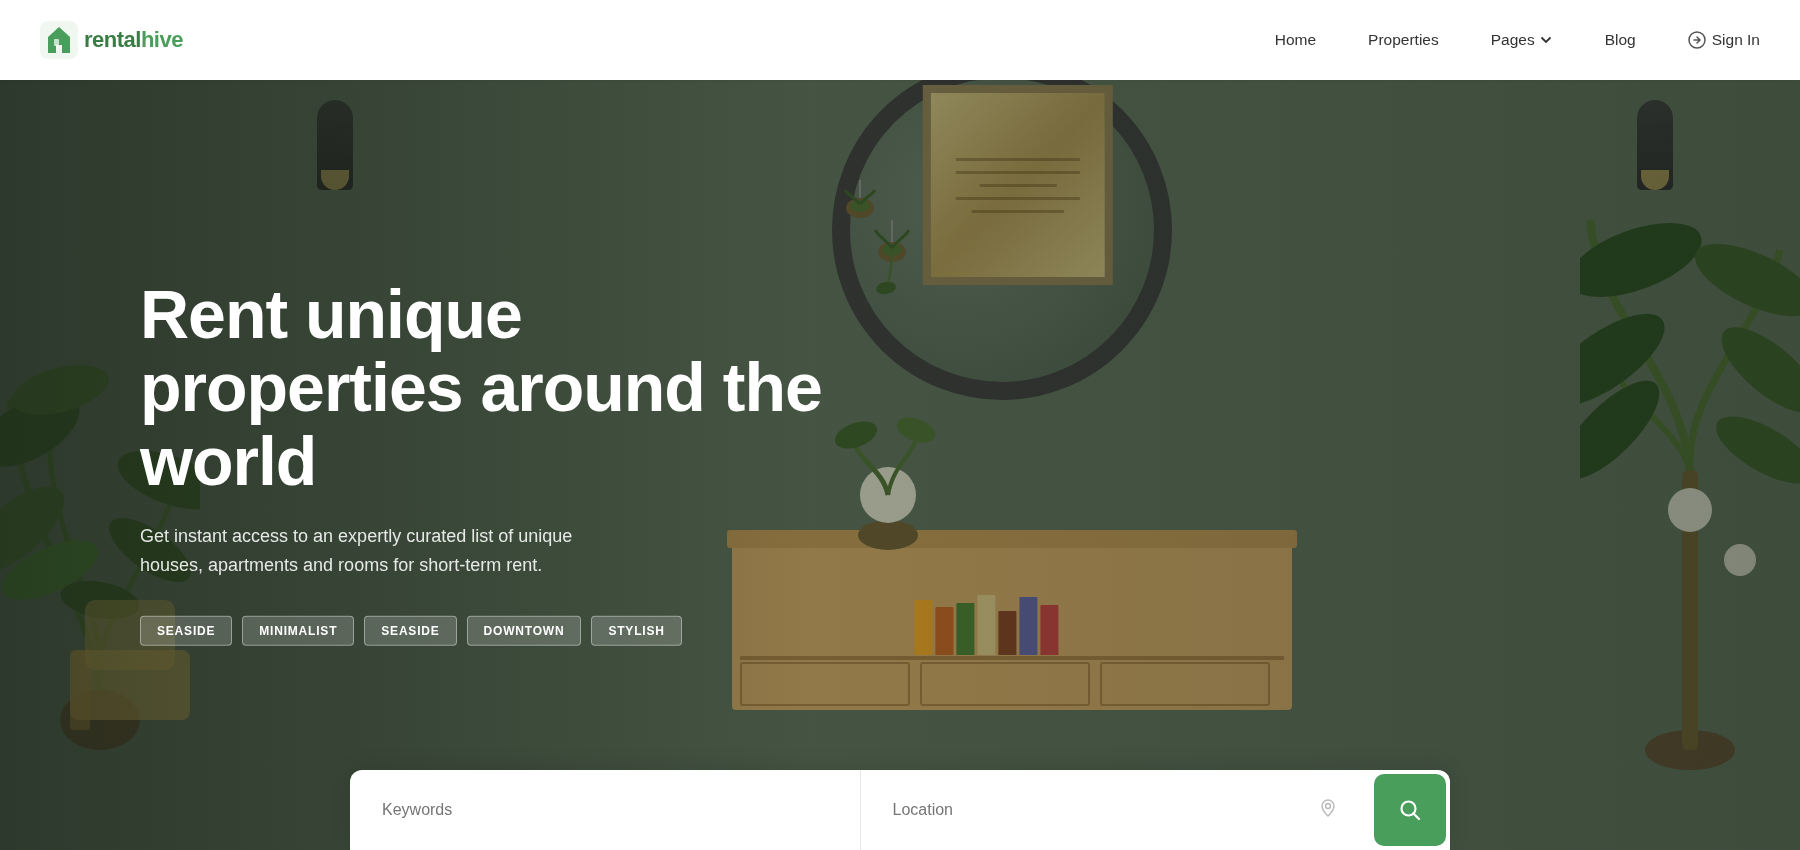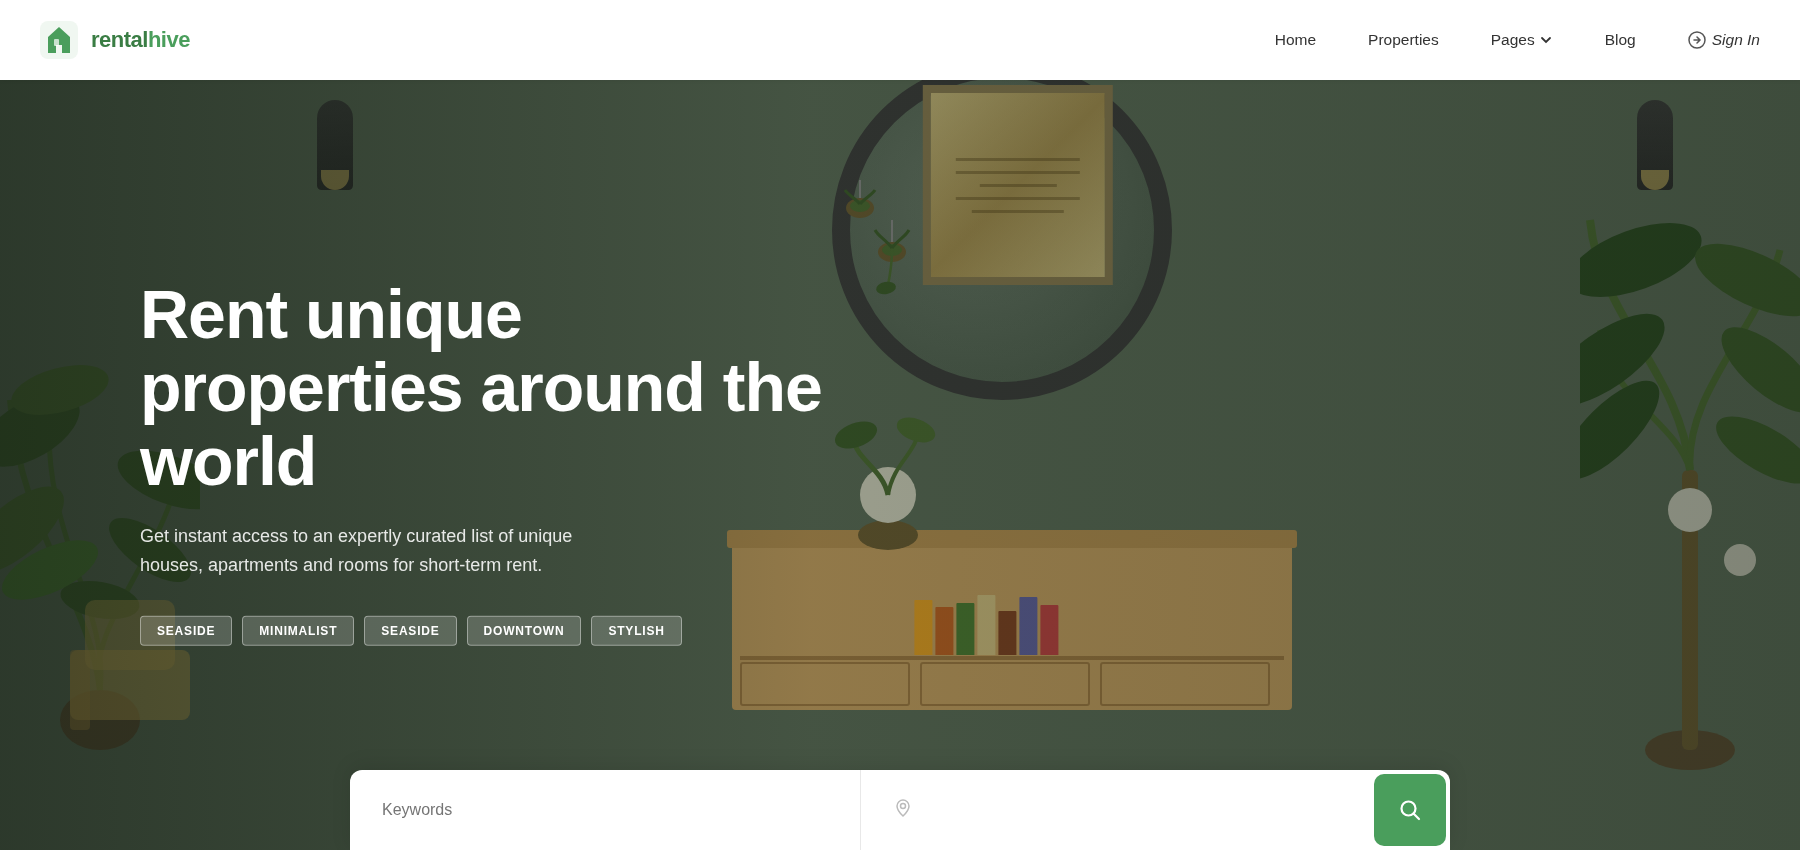--- a/index.html
+++ b/index.html
@@ -14,21 +14,21 @@
       display: flex;
       align-items: center;
       justify-content: space-between;
       padding: 0 40px;
       z-index: 100;
       box-shadow: 0 1px 4px rgba(0,0,0,0.06);
     }
     .logo-area {
       display: flex;
       align-items: center;
-      gap: 13px;
+      gap: 6px;
     }
     .logo-icon {
       width: 38px;
       height: 38px;
     }
     .logo-text {
       font-size: 22px;
       font-weight: 700;
       color: #1a1a2e;
       letter-spacing: -0.5px;
@@ -54,21 +54,20 @@
     }
     .chevron-icon {
       width: 14px;
       height: 14px;
       display: inline-block;
     }
     .signin-link {
       display: flex;
       align-items: center;
       gap: 6px;
-      font-style: italic;
     }
     .list-property-btn {
       background: #4a9e5c;
       color: #fff;
       border: none;
       padding: 14px 28px;
       border-radius: 8px;
       font-size: 15.5px;
       font-weight: 600;
       cursor: pointer;
@@ -570,20 +569,21 @@
         <button class="hero-tag">DOWNTOWN</button>
         <button class="hero-tag">STYLISH</button>
       </div>
   </div>
 
   <div class="search-bar">
     <div class="search-input-wrap">
       <input type="text" class="search-input" placeholder="Keywords" style="">
     </div>
     <div class="location-wrap">
+      <input type="text" class="location-input" placeholder="Location" style="">
       <div class="location-icon-wrap">
         <svg width="20" height="20" viewBox="0 0 20 20" fill="none">
           <path d="M10 2 C7 2 4 4.5 4 8 C4 12.5 10 18 10 18 C10 18 16 12.5 16 8 C16 4.5 13 2 10 2 Z" stroke="#bbb" stroke-width="1.5" fill="none"></path>
           <circle cx="10" cy="8" r="2.5" stroke="#bbb" stroke-width="1.5" fill="none"></circle>
         </svg>
       </div>
     </div>
     <button class="search-btn">
       <svg width="22" height="22" viewBox="0 0 22 22" fill="none">
         <circle cx="9.5" cy="9.5" r="7" stroke="#fff" stroke-width="2.2"></circle>

